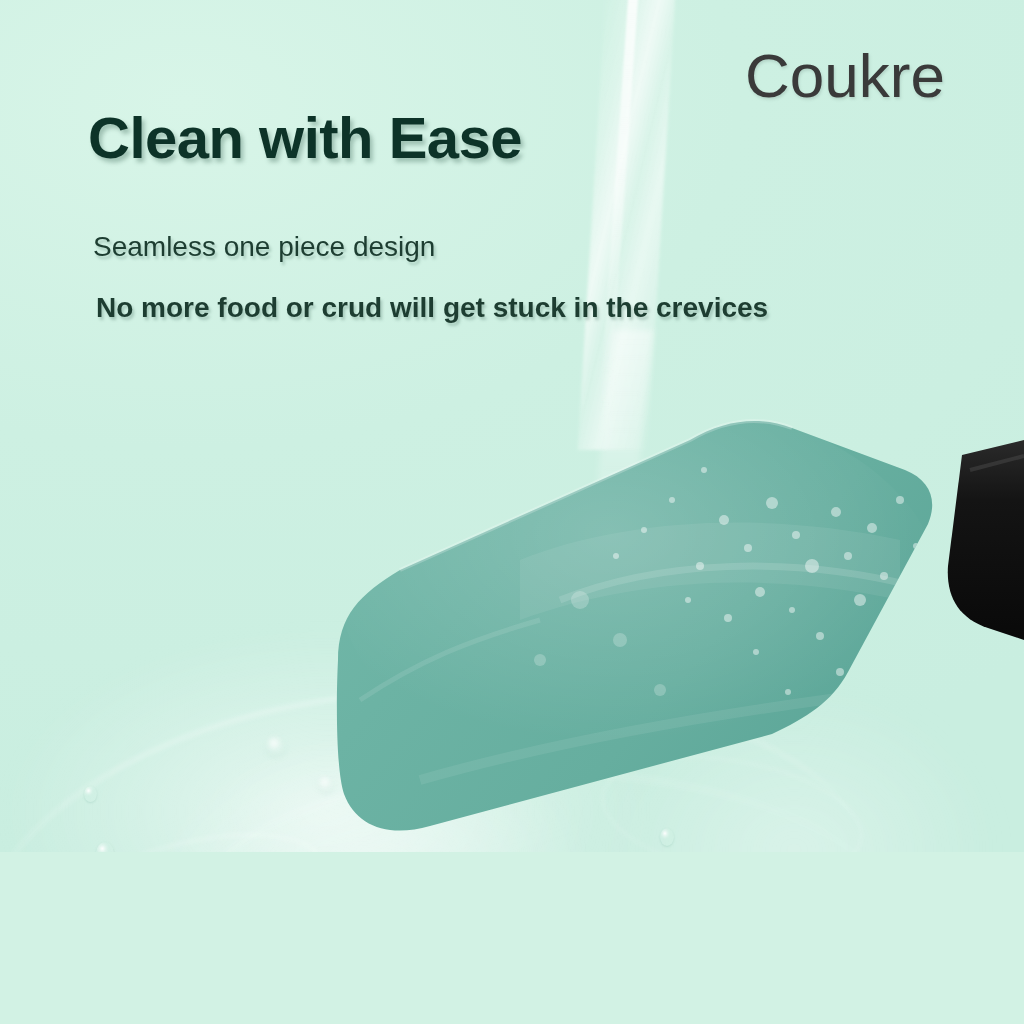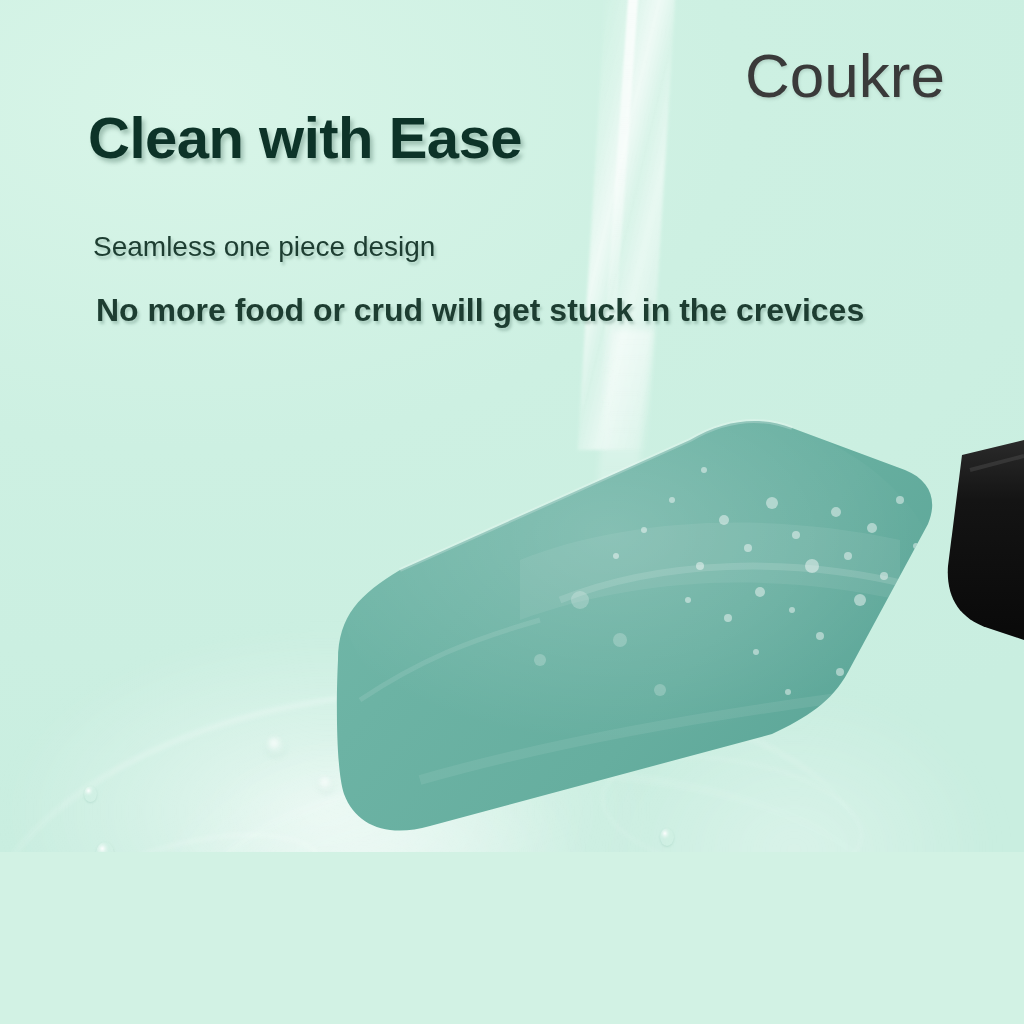--- a/index.html
+++ b/index.html
@@ -96,21 +96,21 @@
     white-space:nowrap;
   }
   .sub1{
     position:absolute;left:93px;top:231px;
     font-size:28px;font-weight:normal;color:#1d3d31;
     text-shadow:2px 3px 3px rgba(100,140,125,.40);
     white-space:nowrap;
   }
   .sub2{
     position:absolute;left:96px;top:292px;
-    font-size:32px;font-weight:bold;color:#1d3d31;
+    font-size:28px;font-weight:bold;color:#1d3d31;
     text-shadow:2px 3px 3px rgba(100,140,125,.40);
     white-space:nowrap;
   }
   .brand{
     position:absolute;left:745px;top:40px;
     font-size:62px;font-weight:normal;color:#3a3a3a;
     letter-spacing:0px;white-space:nowrap;
     text-shadow:1px 2px 3px rgba(120,150,140,.30);
   }
 </style>

